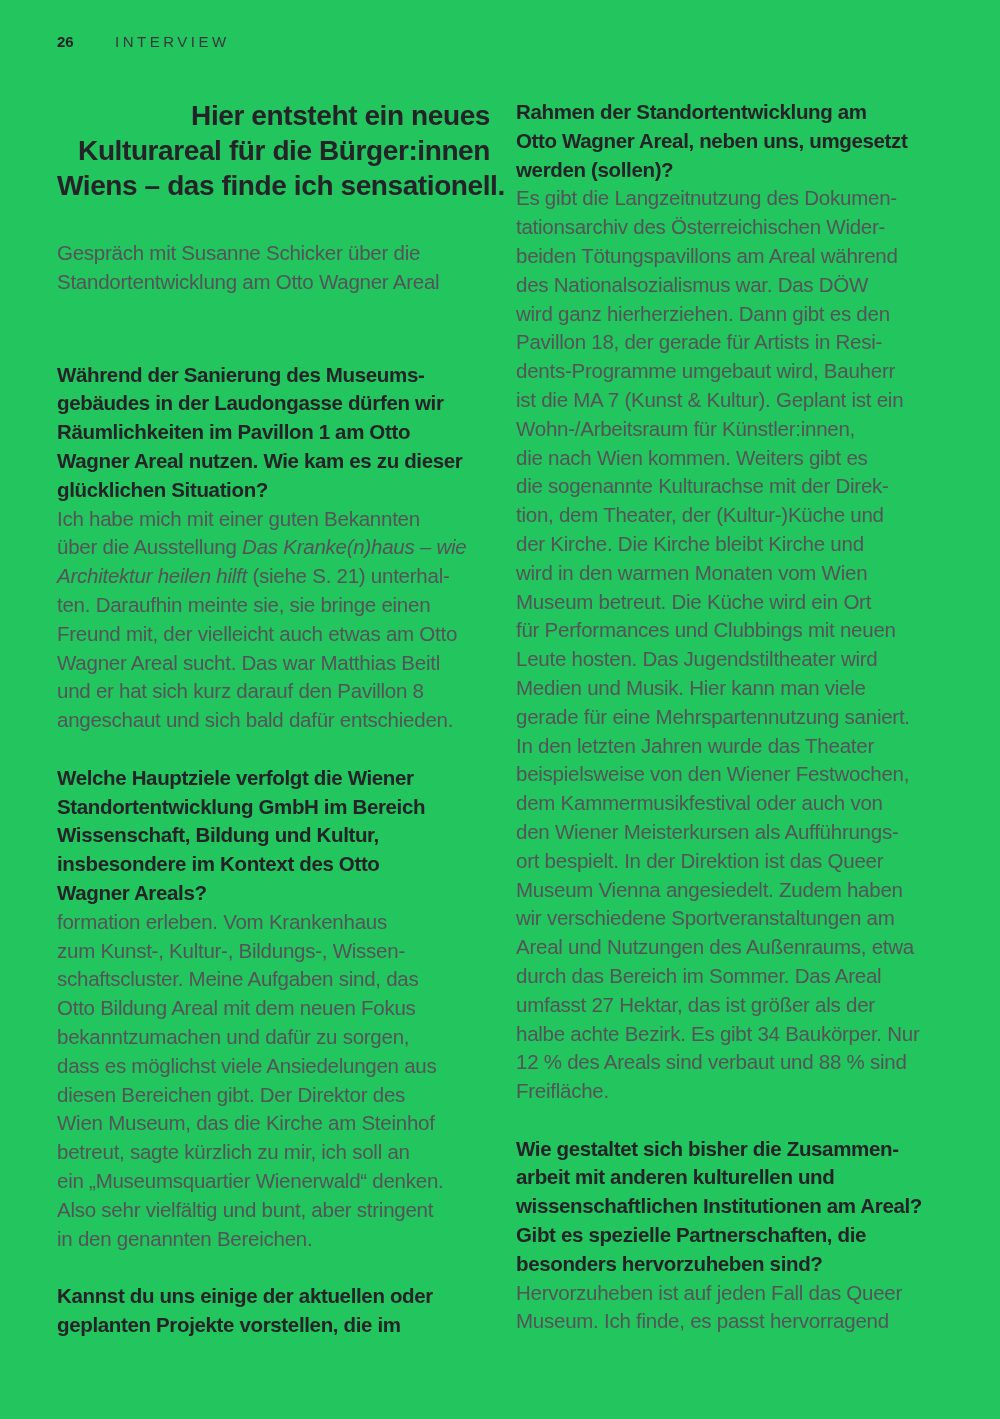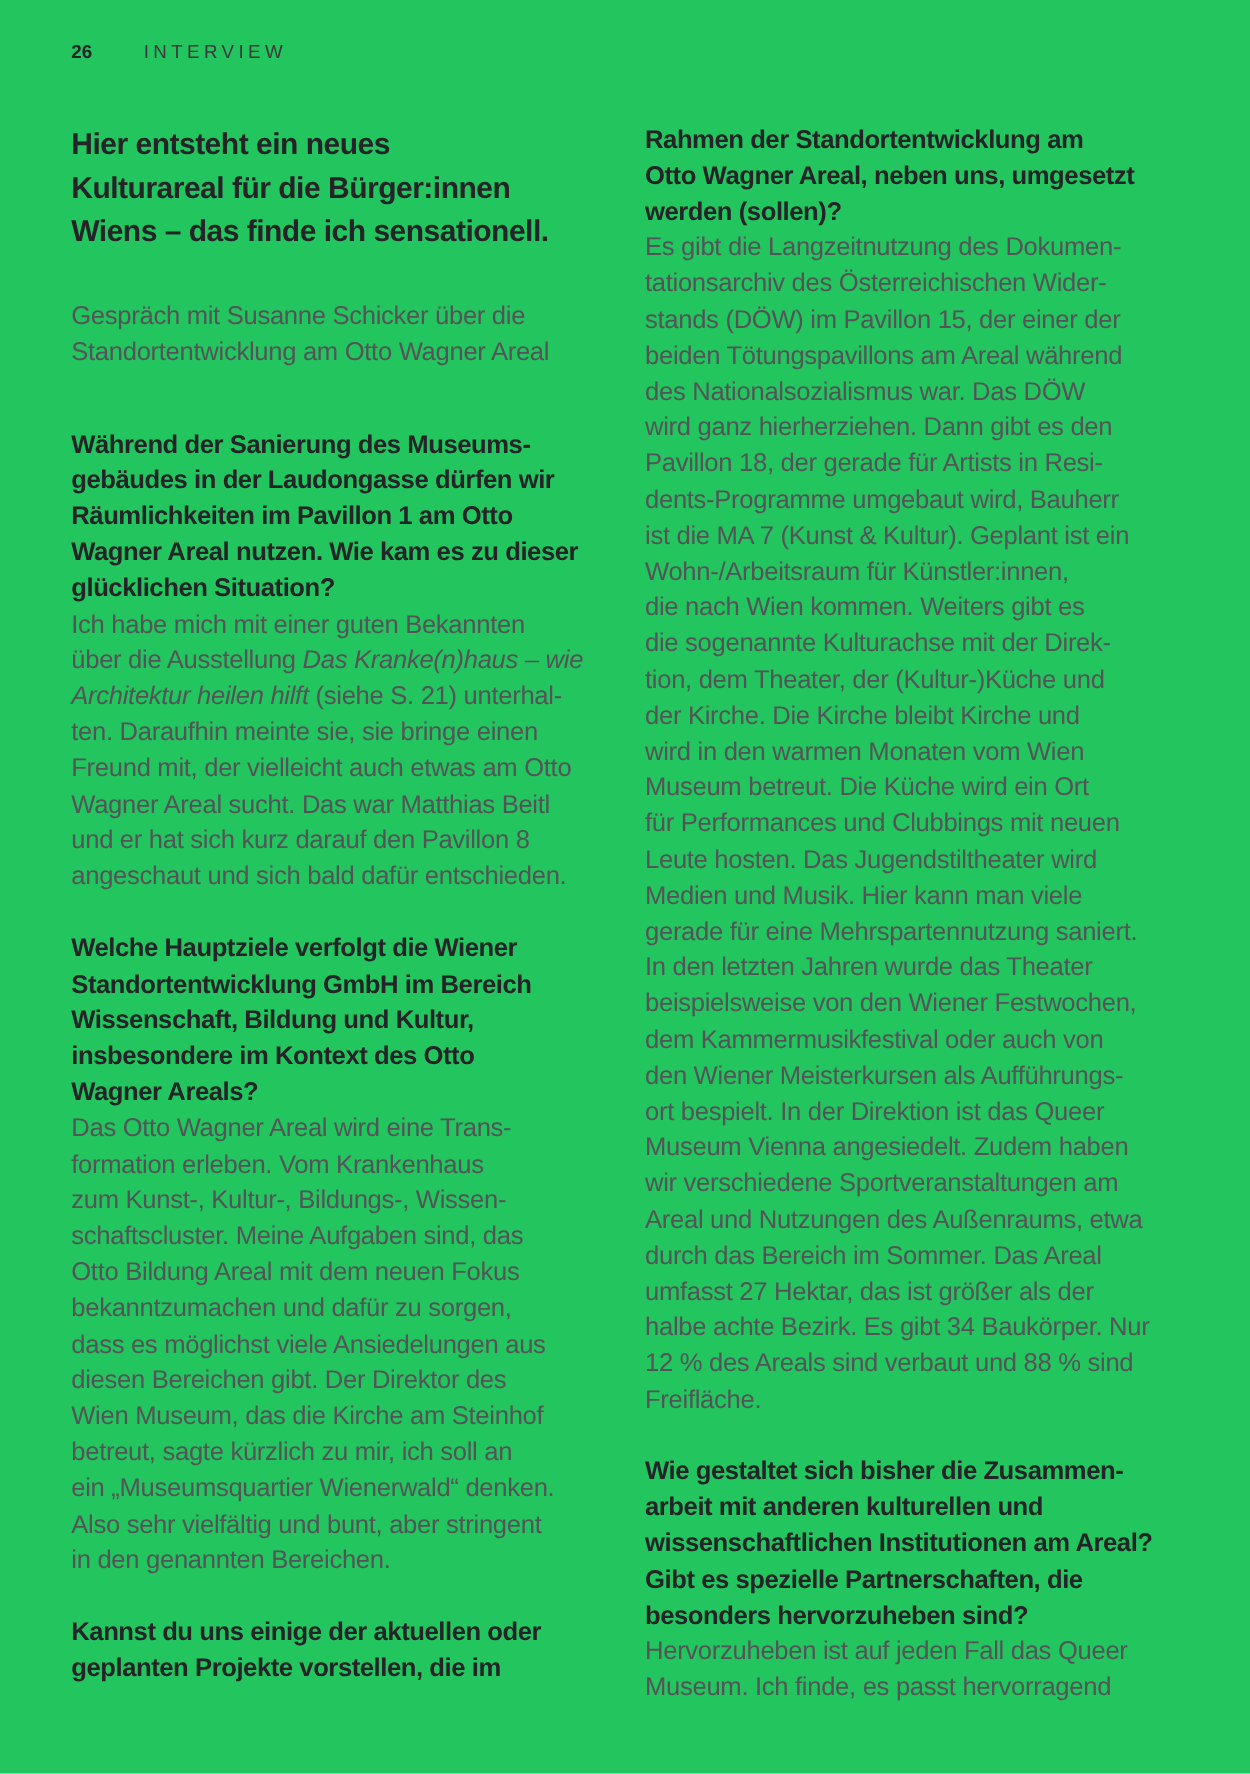--- a/index.html
+++ b/index.html
@@ -37,34 +37,35 @@
   .columns {
     position: absolute;
     left: 57px;
     top: 98px;
     display: flex;
   }
   .col-left  { width: 433px; }
   .col-right { width: 430px; margin-left: 26px; }
 
   .headline {
-    font-size: 24px;
+    font-size: 28px;
     font-weight: 700;
     line-height: 35px;
     letter-spacing: -0.4px;
     color: #242327;
+    text-align: right;
   }
   .subtitle {
     margin-top: 36px;
     font-size: 20.5px;
     line-height: 28.8px;
     letter-spacing: -0.25px;
     color: #545458;
   }
-  .col-left .blocks { margin-top: 45px; }
+  .col-left .blocks { margin-top: 64px; }
   .col-right .blocks { margin-top: 0; }
 
   .block {
     font-size: 20.5px;
     line-height: 28.8px;
     letter-spacing: -0.25px;
   }
   .block.question {
     font-weight: 700;
     letter-spacing: -0.35px;
@@ -123,21 +124,20 @@
             <div class="line"><span>angeschaut und sich bald dafür entschieden.</span></div>
           </div>
           <div class="block question">
             <div class="line"><span>Welche Hauptziele verfolgt die Wiener</span></div>
             <div class="line"><span>Standortentwicklung GmbH im Bereich</span></div>
             <div class="line"><span>Wissenschaft, Bildung und Kultur,</span></div>
             <div class="line"><span>insbesondere im Kontext des Otto</span></div>
             <div class="line"><span>Wagner Areals?</span></div>
           </div>
           <div class="block answer">
-            <div class="line"><span>Das Otto Wagner Areal wird eine Trans-</span></div>
             <div class="line"><span>formation erleben. Vom Krankenhaus</span></div>
             <div class="line"><span>zum Kunst-, Kultur-, Bildungs-, Wissen-</span></div>
             <div class="line"><span>schaftscluster. Meine Aufgaben sind, das</span></div>
             <div class="line"><span>Otto Bildung Areal mit dem neuen Fokus</span></div>
             <div class="line"><span>bekanntzumachen und dafür zu sorgen,</span></div>
             <div class="line"><span>dass es möglichst viele Ansiedelungen aus</span></div>
             <div class="line"><span>diesen Bereichen gibt. Der Direktor des</span></div>
             <div class="line"><span>Wien Museum, das die Kirche am Steinhof</span></div>
             <div class="line"><span>betreut, sagte kürzlich zu mir, ich soll an</span></div>
             <div class="line"><span>ein „Museumsquartier Wienerwald“ denken.</span></div>
@@ -154,21 +154,20 @@
     <div class="col-right">
       <div class="blocks">
           <div class="block question">
             <div class="line"><span>Rahmen der Standortentwicklung am</span></div>
             <div class="line"><span>Otto Wagner Areal, neben uns, umgesetzt</span></div>
             <div class="line"><span>werden (sollen)?</span></div>
           </div>
           <div class="block answer">
             <div class="line"><span>Es gibt die Langzeitnutzung des Dokumen-</span></div>
             <div class="line"><span>tationsarchiv des Österreichischen Wider-</span></div>
-            <div class="line"><span>stands (DÖW) im Pavillon 15, der einer der</span></div>
             <div class="line"><span>beiden Tötungspavillons am Areal während</span></div>
             <div class="line"><span>des Nationalsozialismus war. Das DÖW</span></div>
             <div class="line"><span>wird ganz hierherziehen. Dann gibt es den</span></div>
             <div class="line"><span>Pavillon 18, der gerade für Artists in Resi-</span></div>
             <div class="line"><span>dents-Programme umgebaut wird, Bauherr</span></div>
             <div class="line"><span>ist die MA 7 (Kunst &amp; Kultur). Geplant ist ein</span></div>
             <div class="line"><span>Wohn-/Arbeitsraum für Künstler:innen,</span></div>
             <div class="line"><span>die nach Wien kommen. Weiters gibt es</span></div>
             <div class="line"><span>die sogenannte Kulturachse mit der Direk-</span></div>
             <div class="line"><span>tion, dem Theater, der (Kultur-)Küche und</span></div>

